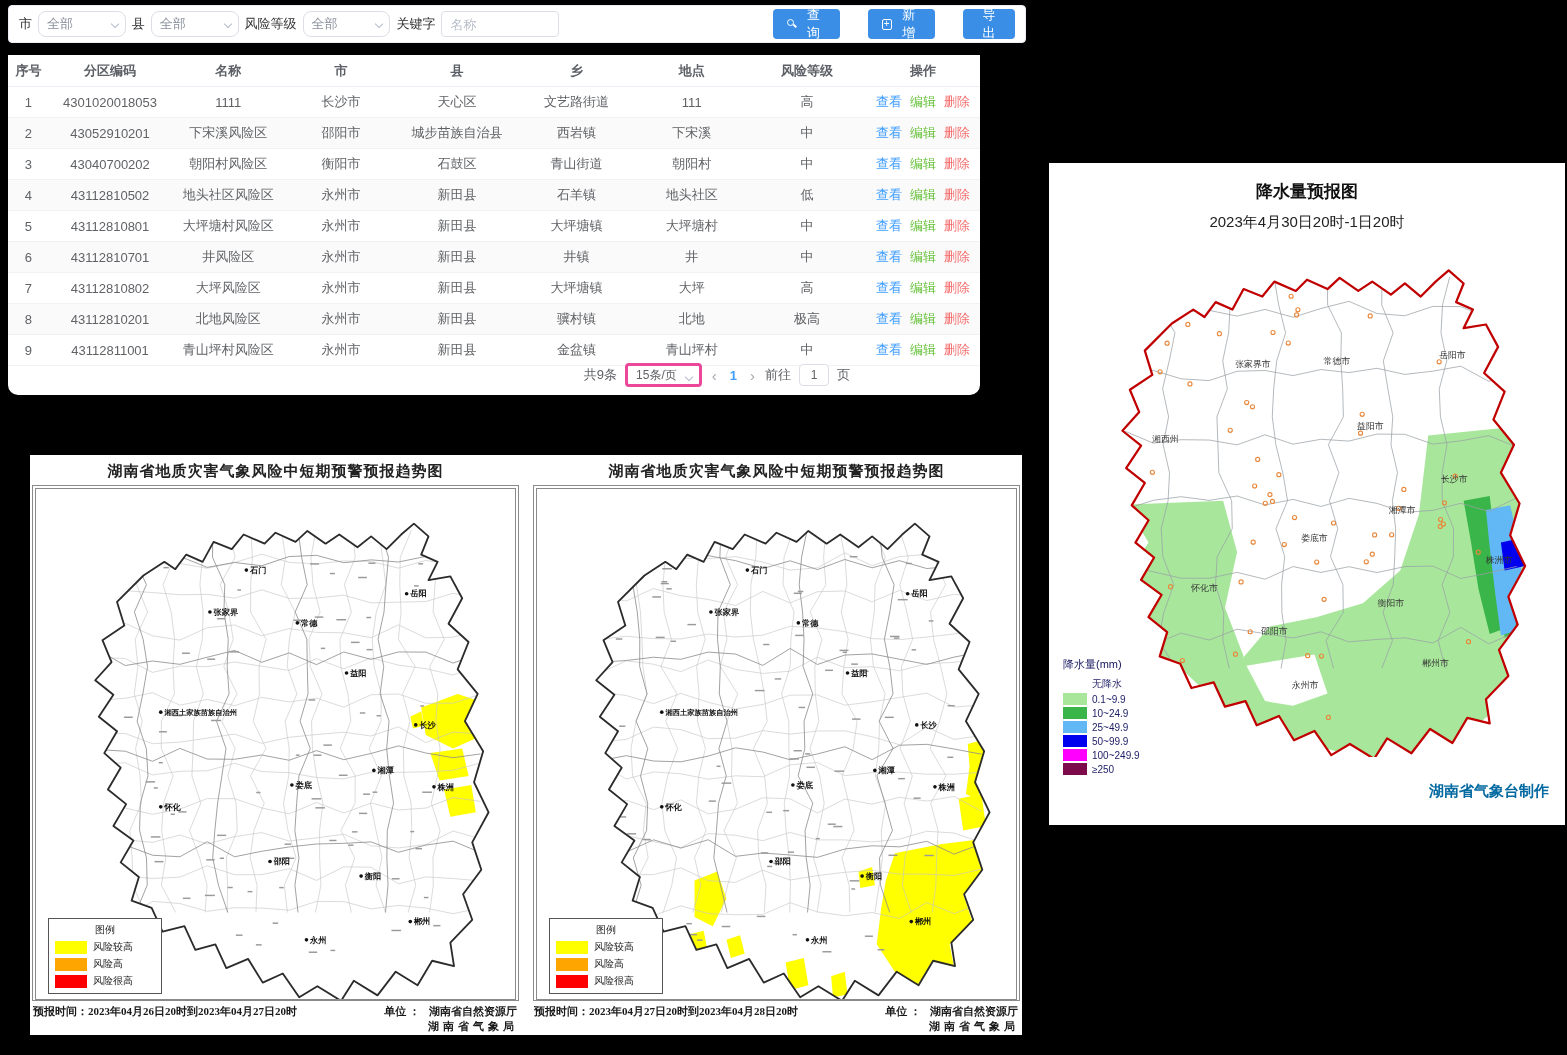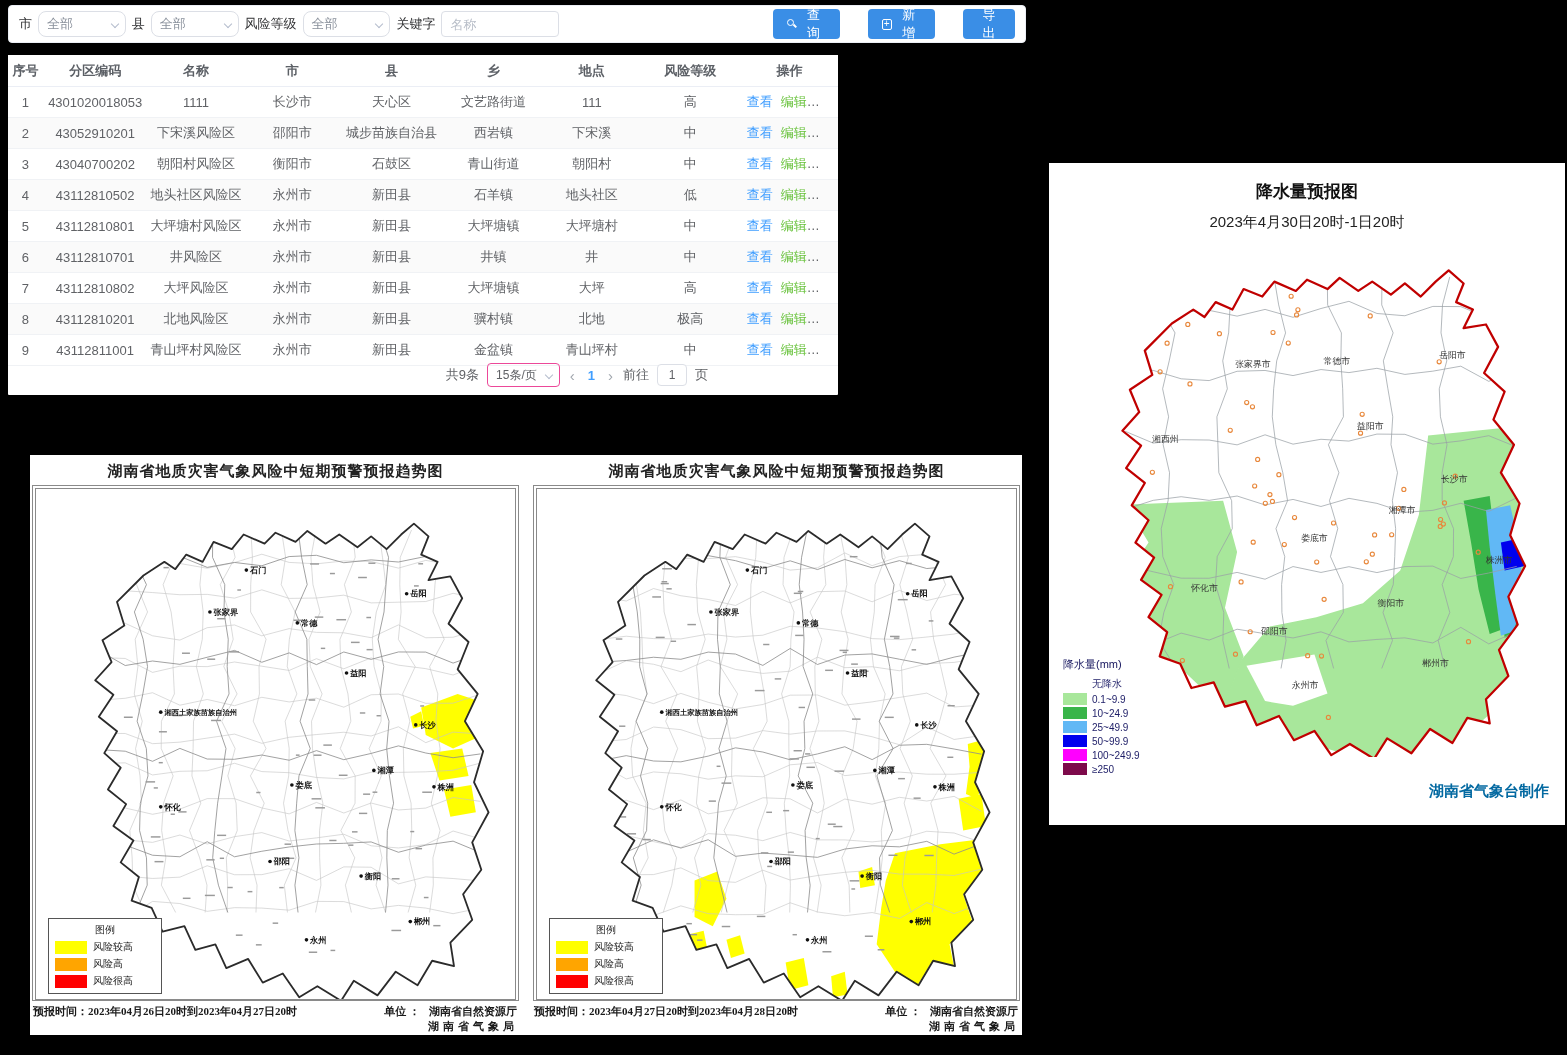--- a/index.html
+++ b/index.html
@@ -37,40 +37,40 @@
   .btn-search{margin-left:208px;}
   .btn-add{margin-left:22px;}
   .btn-export{margin-left:22px;}
   .ico-mag{position:relative;width:10px;height:10px;display:inline-block;}
   .ico-mag::before{content:"";position:absolute;left:0;top:0;width:7px;height:7px;border:1.6px solid #fff;border-radius:50%;box-sizing:border-box;}
   .ico-mag::after{content:"";position:absolute;left:6px;top:6px;width:4px;height:1.6px;background:#fff;transform:rotate(45deg);}
   .ico-plus{width:11px;height:11px;border:1.3px solid #fff;border-radius:2px;box-sizing:border-box;
     display:inline-flex;align-items:center;justify-content:center;font-size:10px;line-height:1;}
   
   .table-card{
-    position:absolute;left:8px;top:55px;width:830px;height:340px;box-sizing:border-box;
-    background:#fff;border-radius:1px;font-size:13px;color:#606266;
+    position:absolute;left:8px;top:55px;width:972px;height:340px;box-sizing:border-box;
+    background:#fff;border-radius:10px;font-size:13px;color:#606266;
   }
   table.el-table{border-collapse:collapse;width:100%;table-layout:fixed;}
   .el-table th{
     height:31px;font-weight:bold;color:#5c6066;border-bottom:1px solid #ebeef5;
     text-align:center;font-size:13px;background:#fff;padding:0 2px;
   }
   .el-table td{
     height:30px;border-bottom:1px solid #f0f2f5;text-align:center;padding:0 2px;
     white-space:nowrap;overflow:hidden;text-overflow:ellipsis;
   }
   .el-table tr.striped td{background:#fafafa;}
   .op-link{font-size:13px;text-decoration:none;margin:0 4px;cursor:pointer;}
   .op-view{color:#409EFF;}.op-edit{color:#67C23A;}.op-del{color:#F56C6C;}
   .pager{
     position:absolute;right:130px;bottom:8px;display:flex;align-items:center;gap:8px;
     font-size:13px;color:#606266;
   }
-  .page-size{position:relative;height:24px;box-sizing:border-box;border:1px solid #ec4899;border-radius:4px;
+  .page-size{position:relative;height:24px;box-sizing:border-box;border:3px solid #ec4899;border-radius:4px;
     display:flex;align-items:center;padding:0 22px 0 8px;font-size:12px;color:#606266;cursor:pointer;}
   .page-size .chev{top:8px;}
   .pg-arrow{color:#a0a6ad;cursor:pointer;font-size:15px;padding:0 2px;}
   .pg-cur{color:#409EFF;font-weight:bold;cursor:pointer;padding:0 3px;}
   .goto-input{width:30px;height:22px;box-sizing:border-box;border:1px solid #dcdfe6;border-radius:4px;
     text-align:center;font-size:12px;color:#606266;outline:none;font-family:inherit;}
   
   .maps-strip{
     position:absolute;left:30px;top:455px;width:992px;height:580px;background:#fff;
     display:flex;justify-content:space-between;padding:0 2px;box-sizing:border-box;

